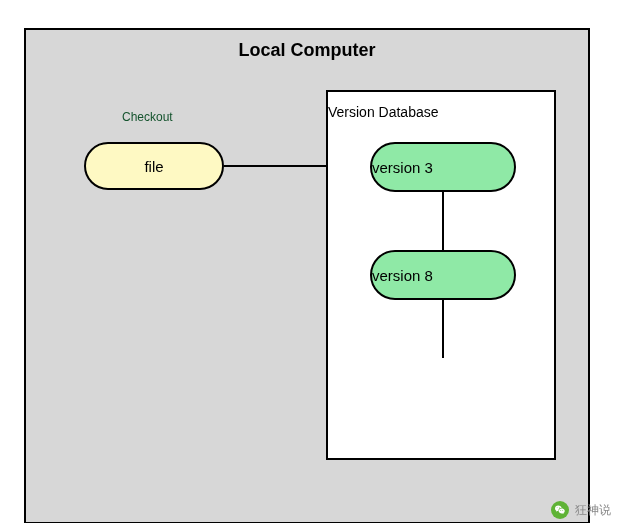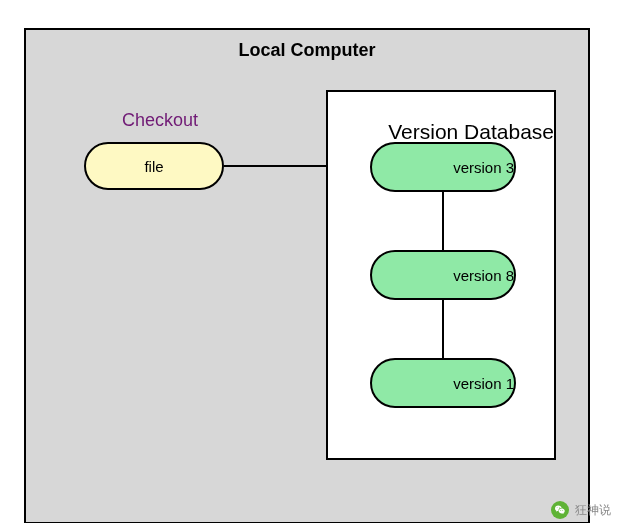--- a/index.html
+++ b/index.html
@@ -28,22 +28,22 @@
     width: 100%;
     text-align: center;
     font-weight: bold;
     font-size: 18px;
     color: #000;
   }
   .checkout-label {
     position: absolute;
     left: 96px;
     top: 80px;
-    font-size: 18px;
-    color: #701a75;
+    font-size: 12px;
+    color: #14532d;
   }
   .file-node {
     position: absolute;
     left: 58px;
     top: 112px;
     width: 140px;
     height: 48px;
     background: #fef9c3;
     border: 2px solid #000;
     border-radius: 24px;
@@ -57,38 +57,38 @@
     position: absolute;
     left: 300px;
     top: 60px;
     width: 230px;
     height: 370px;
     background: #fff;
     border: 2px solid #000;
   }
   .db-label {
     position: absolute;
-    top: 28px;
+    top: 12px;
     left: 0;
     width: 100%;
-    text-align: right;
-    font-size: 21px;
+    text-align: left;
+    font-size: 14px;
     color: #000;
   }
   .version-node {
     position: absolute;
     left: 42px;
     width: 146px;
     height: 50px;
     background: #8fe9a6;
     border: 2px solid #000;
     border-radius: 25px;
     display: flex;
     align-items: center;
-    justify-content: flex-end;
+    justify-content: flex-start;
     font-size: 15px;
     color: #000;
   }
   .v3 { top: 50px; }
   .v2 { top: 158px; }
   .v1 { top: 266px; }
   .vline {
     position: absolute;
     left: 114px;
     width: 2px;
@@ -143,23 +143,20 @@
     <div class="db-label">Version Database</div>
 
     <div class="version-node v3">
       <span>version 3</span>
     </div>
     <div class="vline l1"></div>
     <div class="version-node v2">
       <span>version 8</span>
     </div>
     <div class="vline l2"></div>
-    <div class="version-node v1">
-      <span>version 1</span>
-    </div>
   </div>
 </div>
 
 <div class="watermark">
   <span class="wm-icon">
     <svg viewBox="0 0 24 24">
         <path d="M8.5 3C4.9 3 2 5.6 2 8.8c0 1.8 1 3.4 2.5 4.5l-.6 2 2.3-1.2c.7.2 1.5.3 2.3.3h.4c-.1-.4-.2-.9-.2-1.3 0-3 2.9-5.4 6.5-5.4h.3C14.9 4.9 12 3 8.5 3zm-2.3 3.3c.5 0 .9.4.9.9s-.4.9-.9.9-.9-.4-.9-.9.4-.9.9-.9zm4.6 0c.5 0 .9.4.9.9s-.4.9-.9.9-.9-.4-.9-.9.4-.9.9-.9zM15.5 9c-3.3 0-6 2.2-6 5s2.7 5 6 5c.6 0 1.2-.1 1.8-.2l2 1-.5-1.7c1.6-.9 2.7-2.4 2.7-4.1 0-2.8-2.7-5-6-5zm-2 3c.4 0 .8.3.8.8s-.3.8-.8.8-.8-.3-.8-.8.3-.8.8-.8zm4 0c.4 0 .8.3.8.8s-.3.8-.8.8-.8-.3-.8-.8.3-.8.8-.8z"></path>
       </svg>
   </span>
   <span>狂神说</span>

